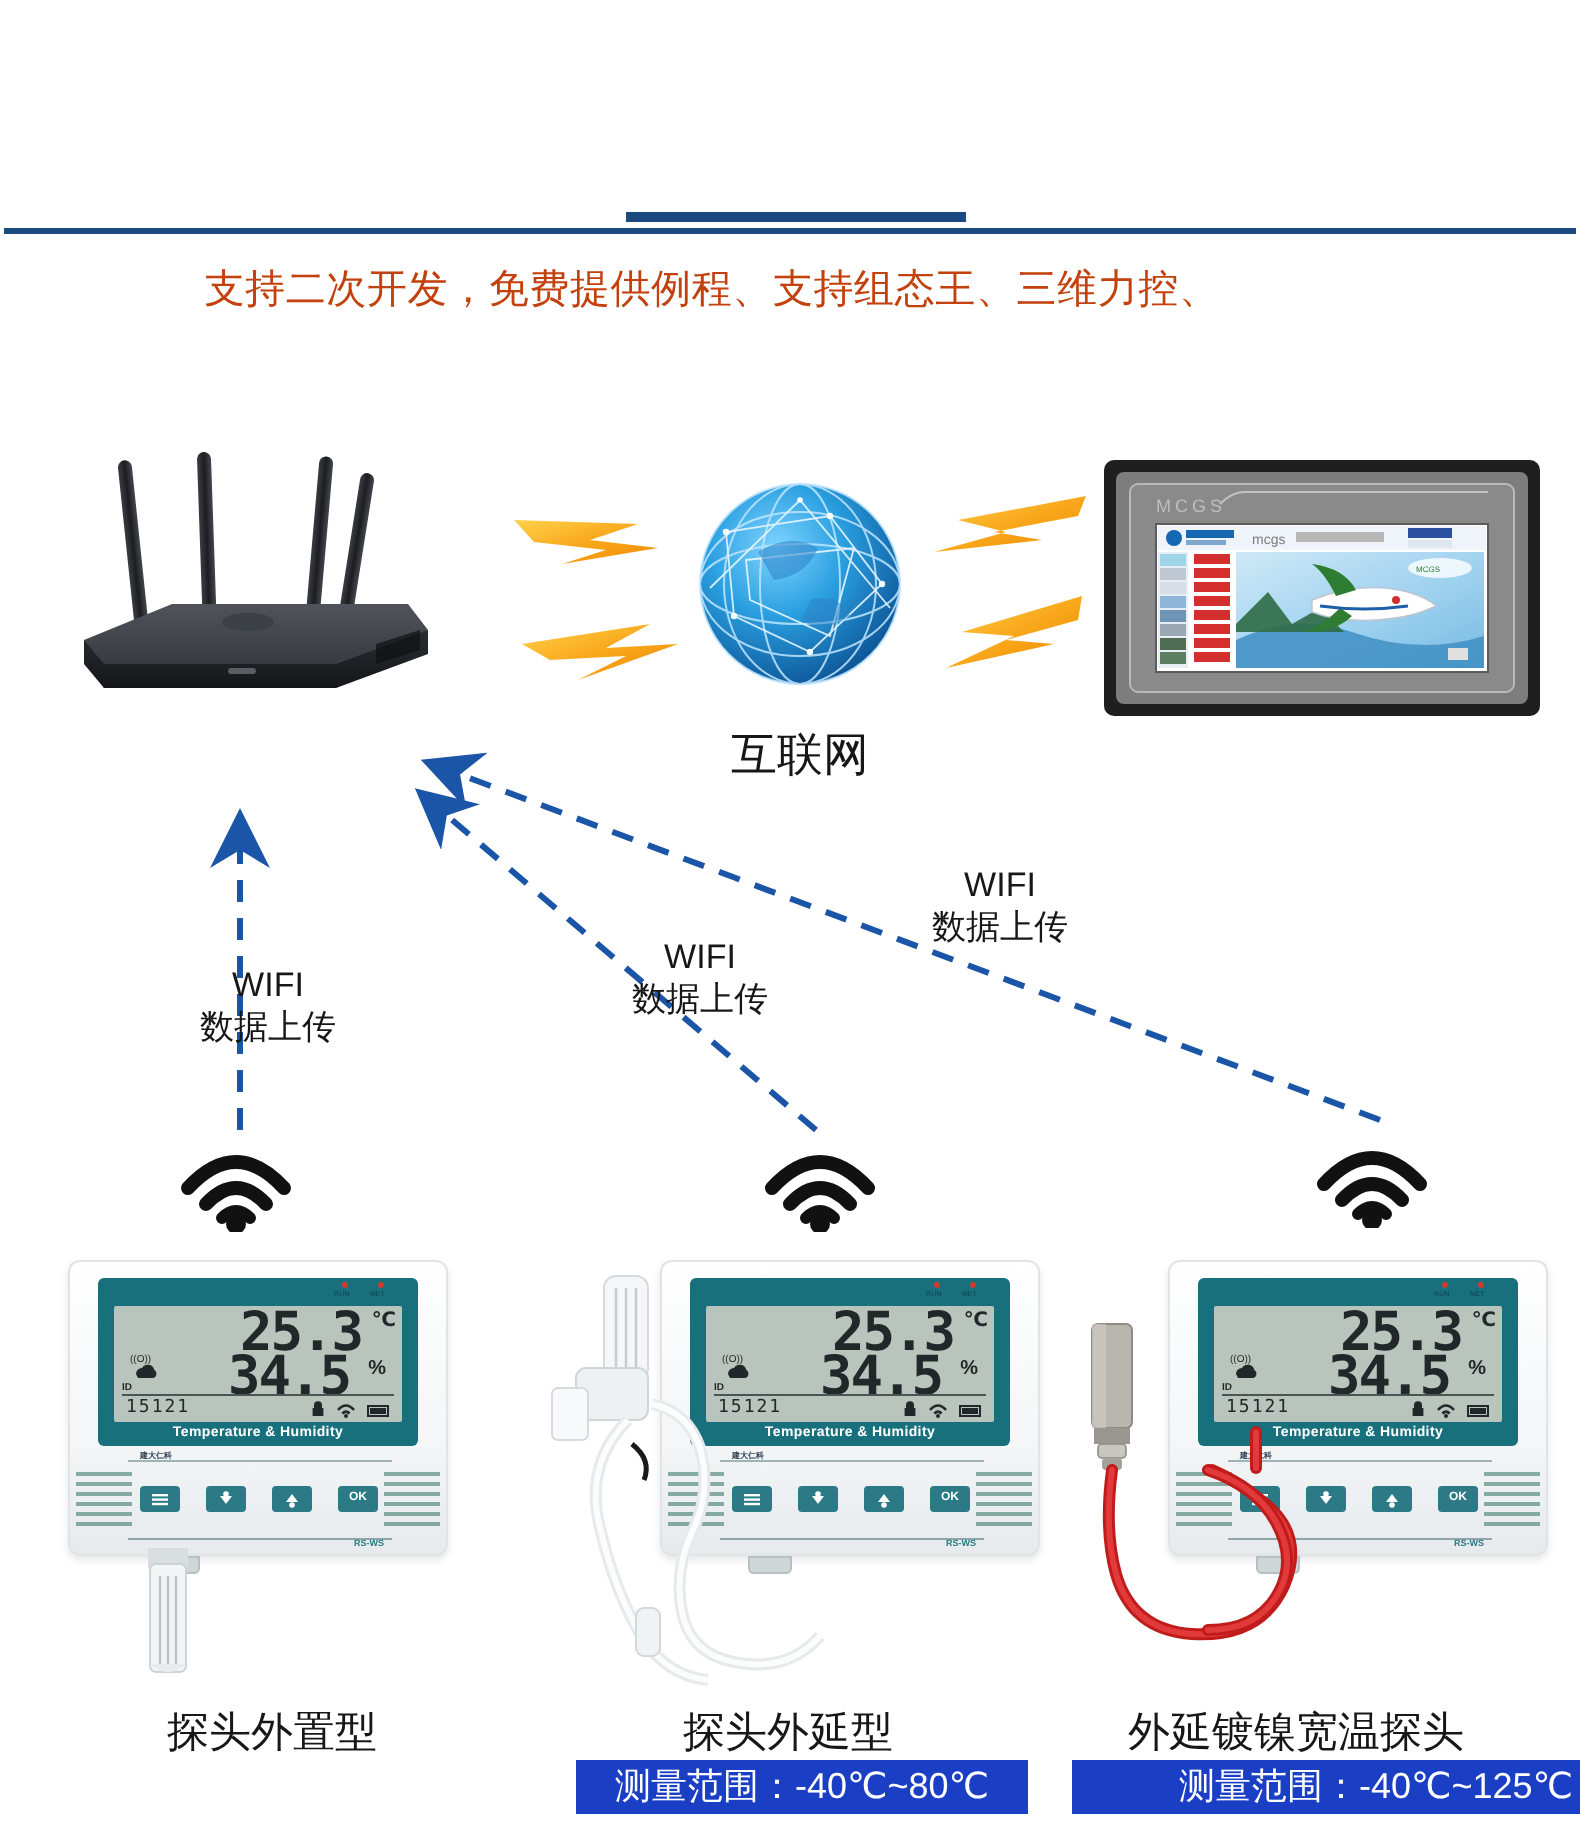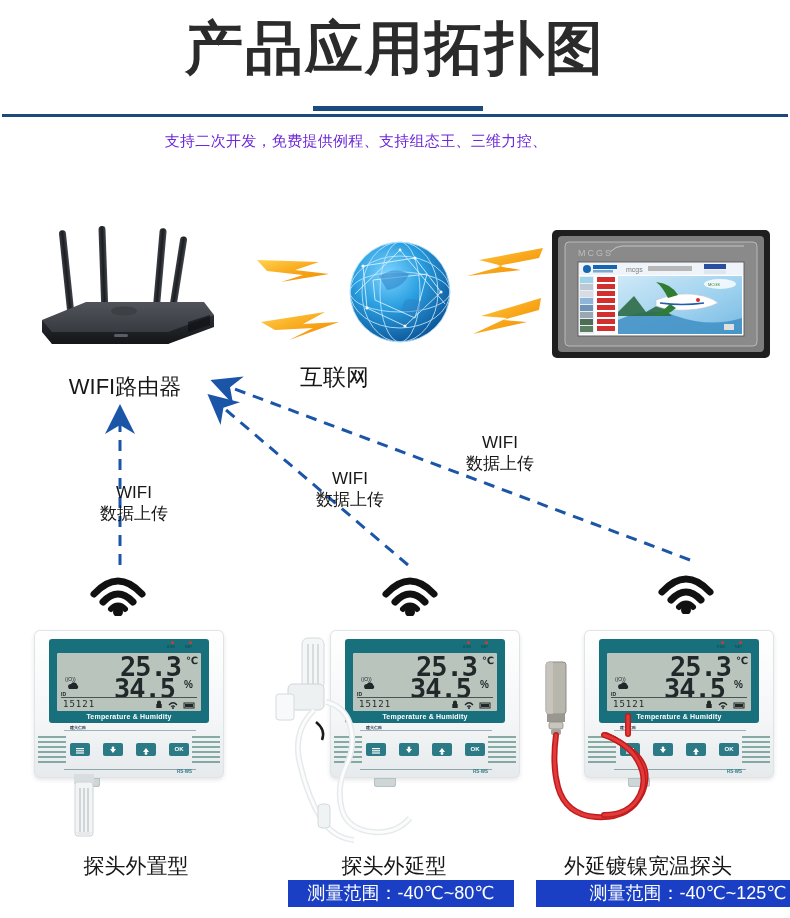--- a/index.html
+++ b/index.html
@@ -15,34 +15,34 @@
     font-size:58px;font-weight:bold;letter-spacing:2px;color:#2b2b2b;line-height:1.12;
   }
   .rule-short{
     position:absolute;left:313px;top:106px;width:170px;height:5px;background:#1b4a7e;
   }
   .rule-long{
     position:absolute;left:2px;top:114px;width:786px;height:3px;background:#1b4a7e;
   }
   .subtitle{
     position:absolute;left:0;top:130px;width:712px;text-align:center;
-    font-size:15px;line-height:1.5;color:#6d28d9;font-weight:500;letter-spacing:.3px;
+    font-size:20px;line-height:1.5;color:#c2410c;font-weight:500;letter-spacing:.3px;
   }
 
   
   .router-wrap{position:absolute;left:28px;top:222px;width:200px;height:150px;}
   .router-label{
     position:absolute;left:20px;top:372px;width:210px;text-align:center;
     font-size:22px;color:#171717;
   }
 
   
   .globe-wrap{position:absolute;left:255px;top:230px;width:290px;height:140px;}
   .net-label{
-    position:absolute;left:300px;top:362px;width:200px;text-align:left;
+    position:absolute;left:300px;top:362px;width:200px;text-align:center;
     font-size:23px;color:#171717;
   }
 
   
   .hmi-wrap{position:absolute;left:548px;top:224px;width:226px;height:140px;}
 
   
   .link-label{
     position:absolute;text-align:center;font-size:17px;line-height:1.25;color:#171717;
     white-space:nowrap;
@@ -105,21 +105,20 @@
   .tinylogo{position:absolute;left:36px;top:95px;font-size:4px;color:#2c3e50;font-weight:bold;}
   .tinylogo2{position:absolute;right:32px;bottom:4px;font-size:4.5px;color:#2c7a86;font-weight:bold;}
   .connector{position:absolute;width:22px;height:9px;background:#cfd6d8;border-radius:0 0 3px 3px;
              box-shadow:0 0 0 1px #b7c0c2 inset;}
 </style>
 </head>
 <body>
 
 <div class="page">
 
-  <div class="title">产品应用拓扑图</div>
   <div class="rule-short"></div>
   <div class="rule-long"></div>
   <div class="subtitle">
     <span>支持二次开发，免费提供例程、支持组态王、三维力控、</span><br>
   </div>
 
   <div class="router-wrap">
     <svg width="200" height="150" viewBox="0 0 200 150">
       <defs>
         <linearGradient id="rtop" x1="0" y1="0" x2="0" y2="1">
@@ -146,21 +145,20 @@
 
       <g>
         <path d="M14 98 L58 80 L176 80 L186 93 L140 122 L24 122 Z" fill="url(#rtop)"></path>
         <path d="M14 98 L14 110 L24 122 L140 122 L186 105 L186 93 L140 110 L24 110 Z" fill="url(#rfront)"></path>
         <ellipse cx="96" cy="89" rx="13" ry="4.6" fill="#3c4046" opacity=".95"></ellipse>
         <rect x="86" y="112" width="14" height="3" rx="1.5" fill="#6a6f75" opacity=".8"></rect>
         <path d="M160 100 L182 93 L182 103 L160 110 Z" fill="#0e1012" opacity=".7"></path>
       </g>
     </svg>
   </div>
-  <div class="router-label">WIFI路由器</div>
 
   <div class="globe-wrap">
     <svg width="290" height="140" viewBox="0 0 290 140">
       <defs>
         <radialGradient id="gl" cx=".38" cy=".32" r=".75">
           <stop offset="0" stop-color="#7fd4ff"></stop>
           <stop offset=".45" stop-color="#2a9fe0"></stop>
           <stop offset="1" stop-color="#0a4f91"></stop>
         </radialGradient>
         <linearGradient id="bolt" x1="0" y1="0" x2="1" y2="1">

